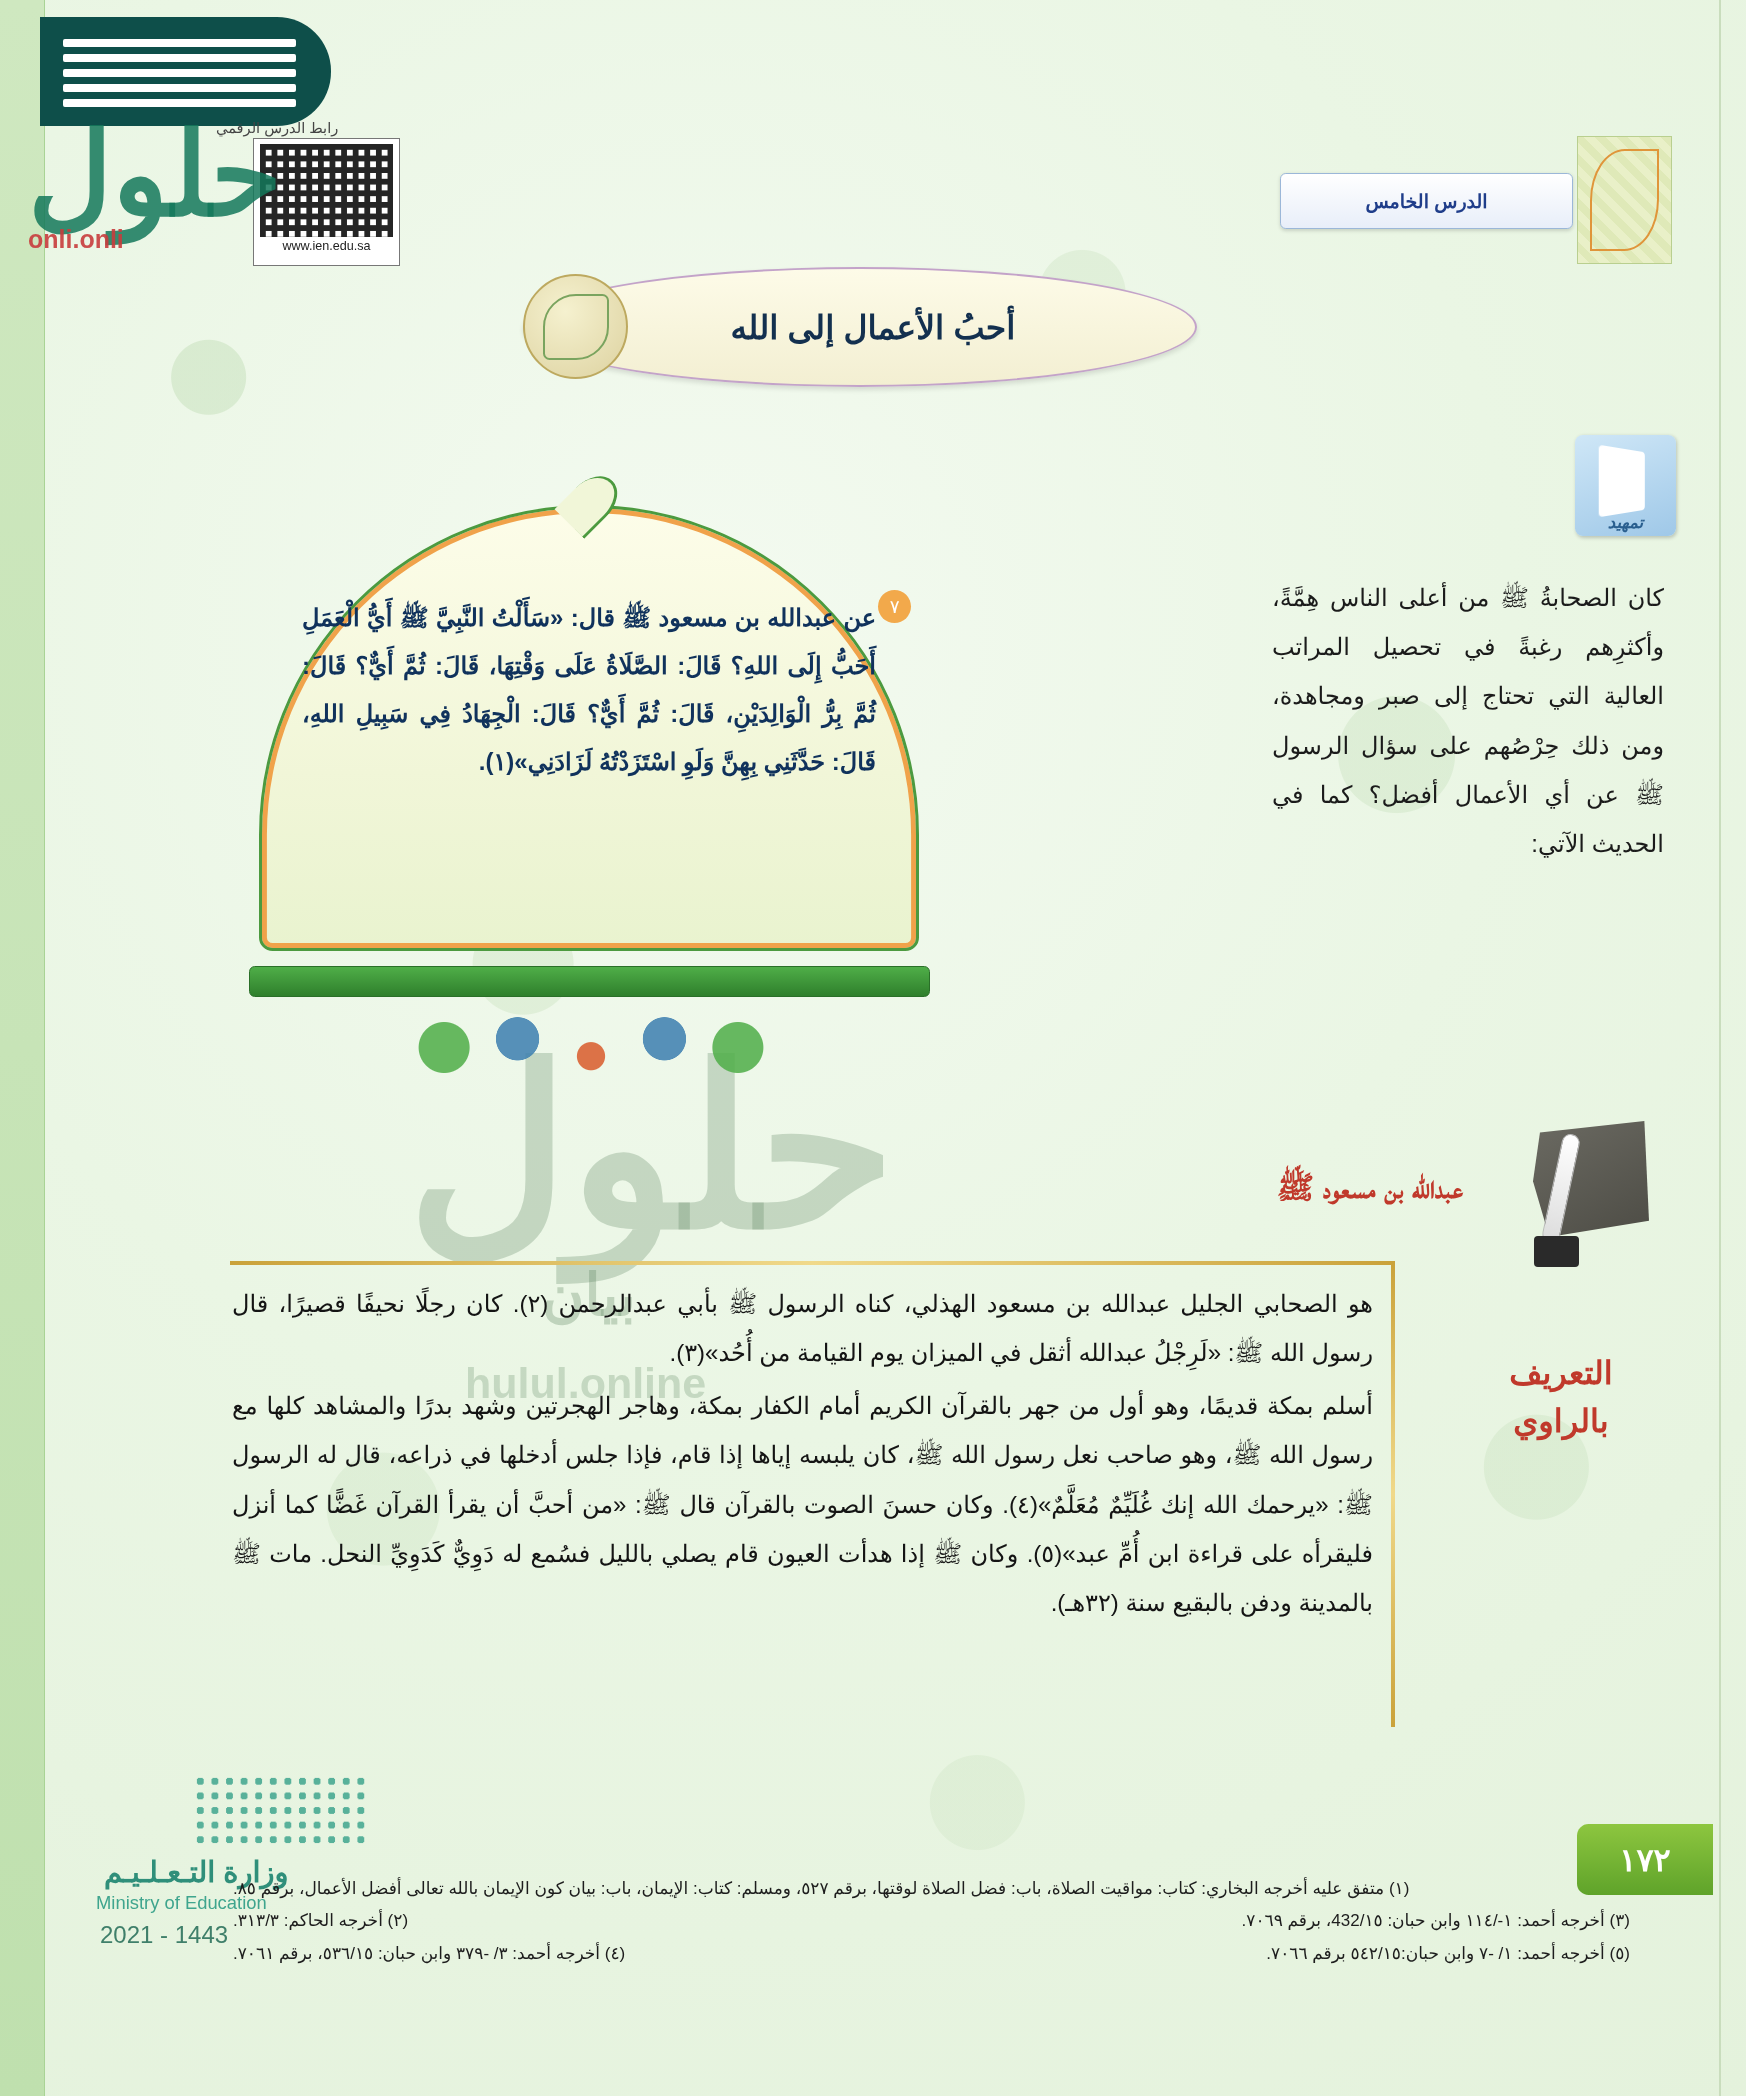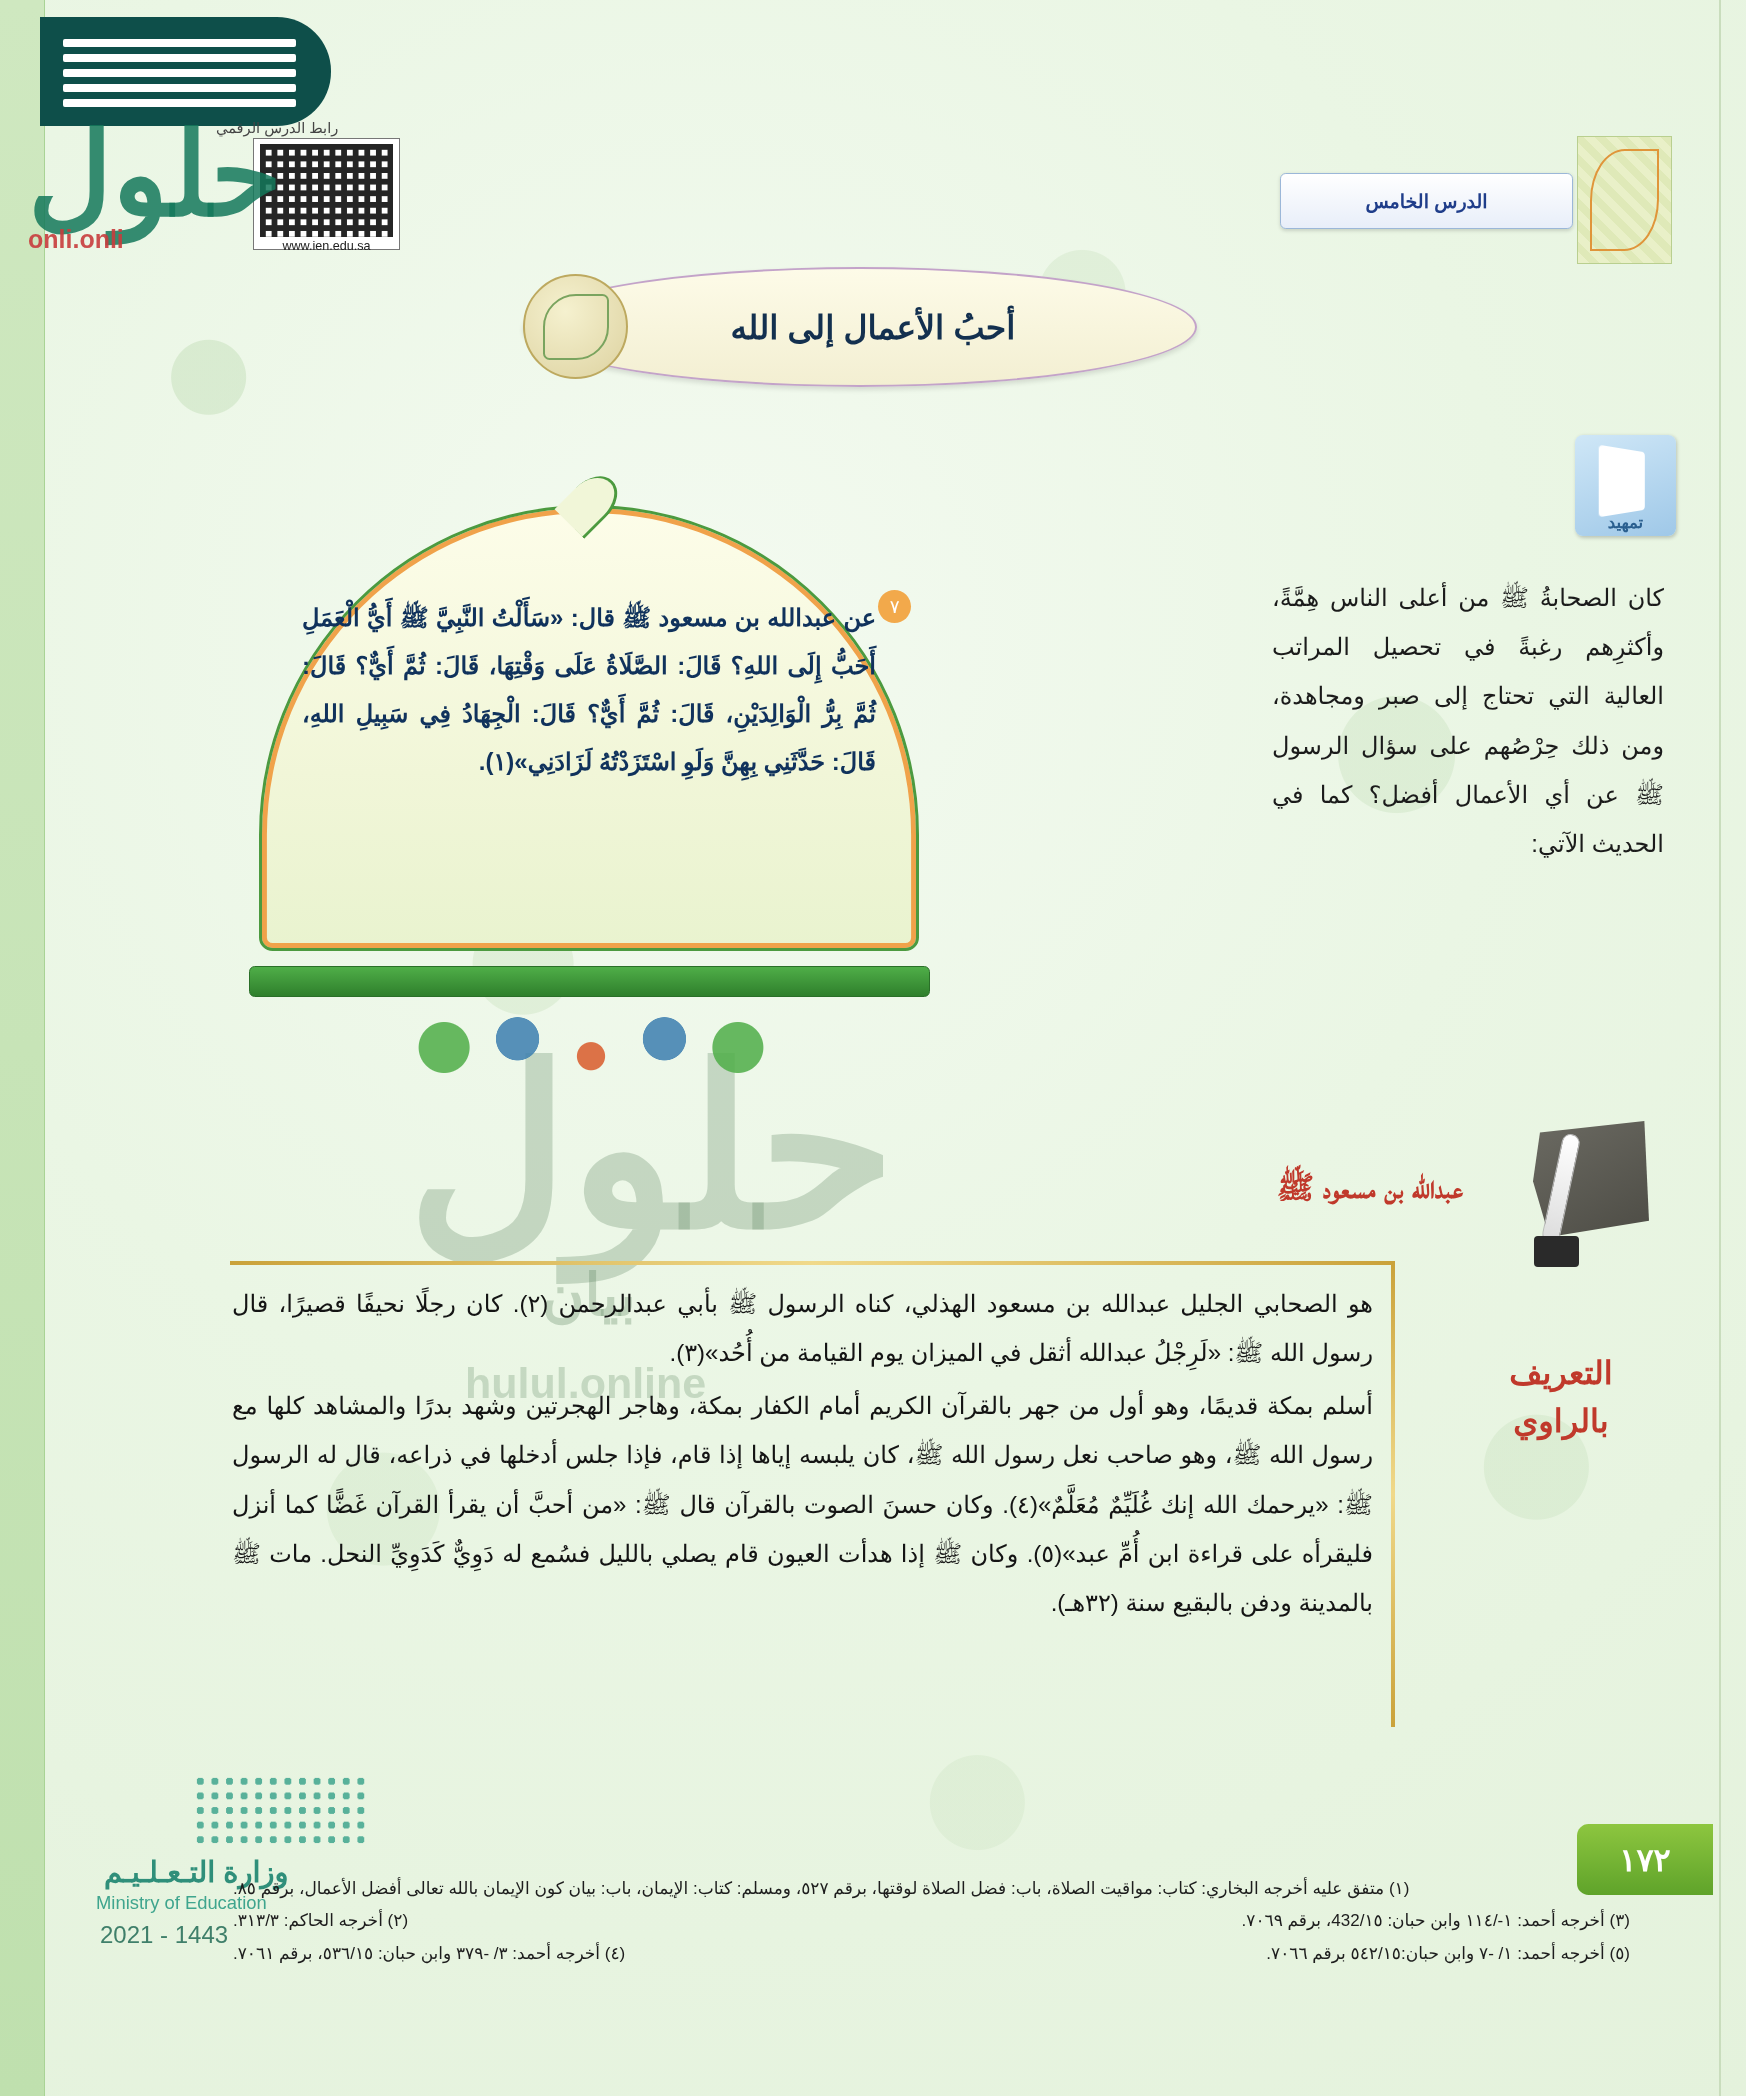--- a/index.html
+++ b/index.html
@@ -77,21 +77,21 @@
   .qr-label {
     position: absolute;
     top: 109px; left: 184px;
     font-size: 14.6px;
     color: #444;
     direction: rtl;
   }
   .qr-img {
     position: absolute;
     top: 128px; left: 221px;
-    width: 147px; height: 112px;
+    width: 147px; height: 128px;
     border: 1.9px solid #777;
     background: #fff;
     box-sizing: border-box;
     padding: 5.8px;
   }
   .qr-matrix {
     width: 100%; height: 93px;
     background-image:
       linear-gradient(90deg,#000 50%, transparent 50%),
       linear-gradient(#000 50%, transparent 50%);
@@ -230,20 +230,21 @@
     border-radius: 3.9px;
     transform: perspective(78px) rotateY(22deg);
   }
   .tamheed .cap {
     position: absolute;
     bottom: 3.9px; left: 0; right: 0;
     text-align: center;
     font-size: 16.5px;
     font-weight: bold;
     color: #2a5f8f;
+    font-style: italic;
   }
 
   
   .intro {
     position: absolute;
     top: 573px; right: 82px;
     width: 392px;
     font-size: 24px;
     line-height: 2.05;
     color: #1b1b1b;

